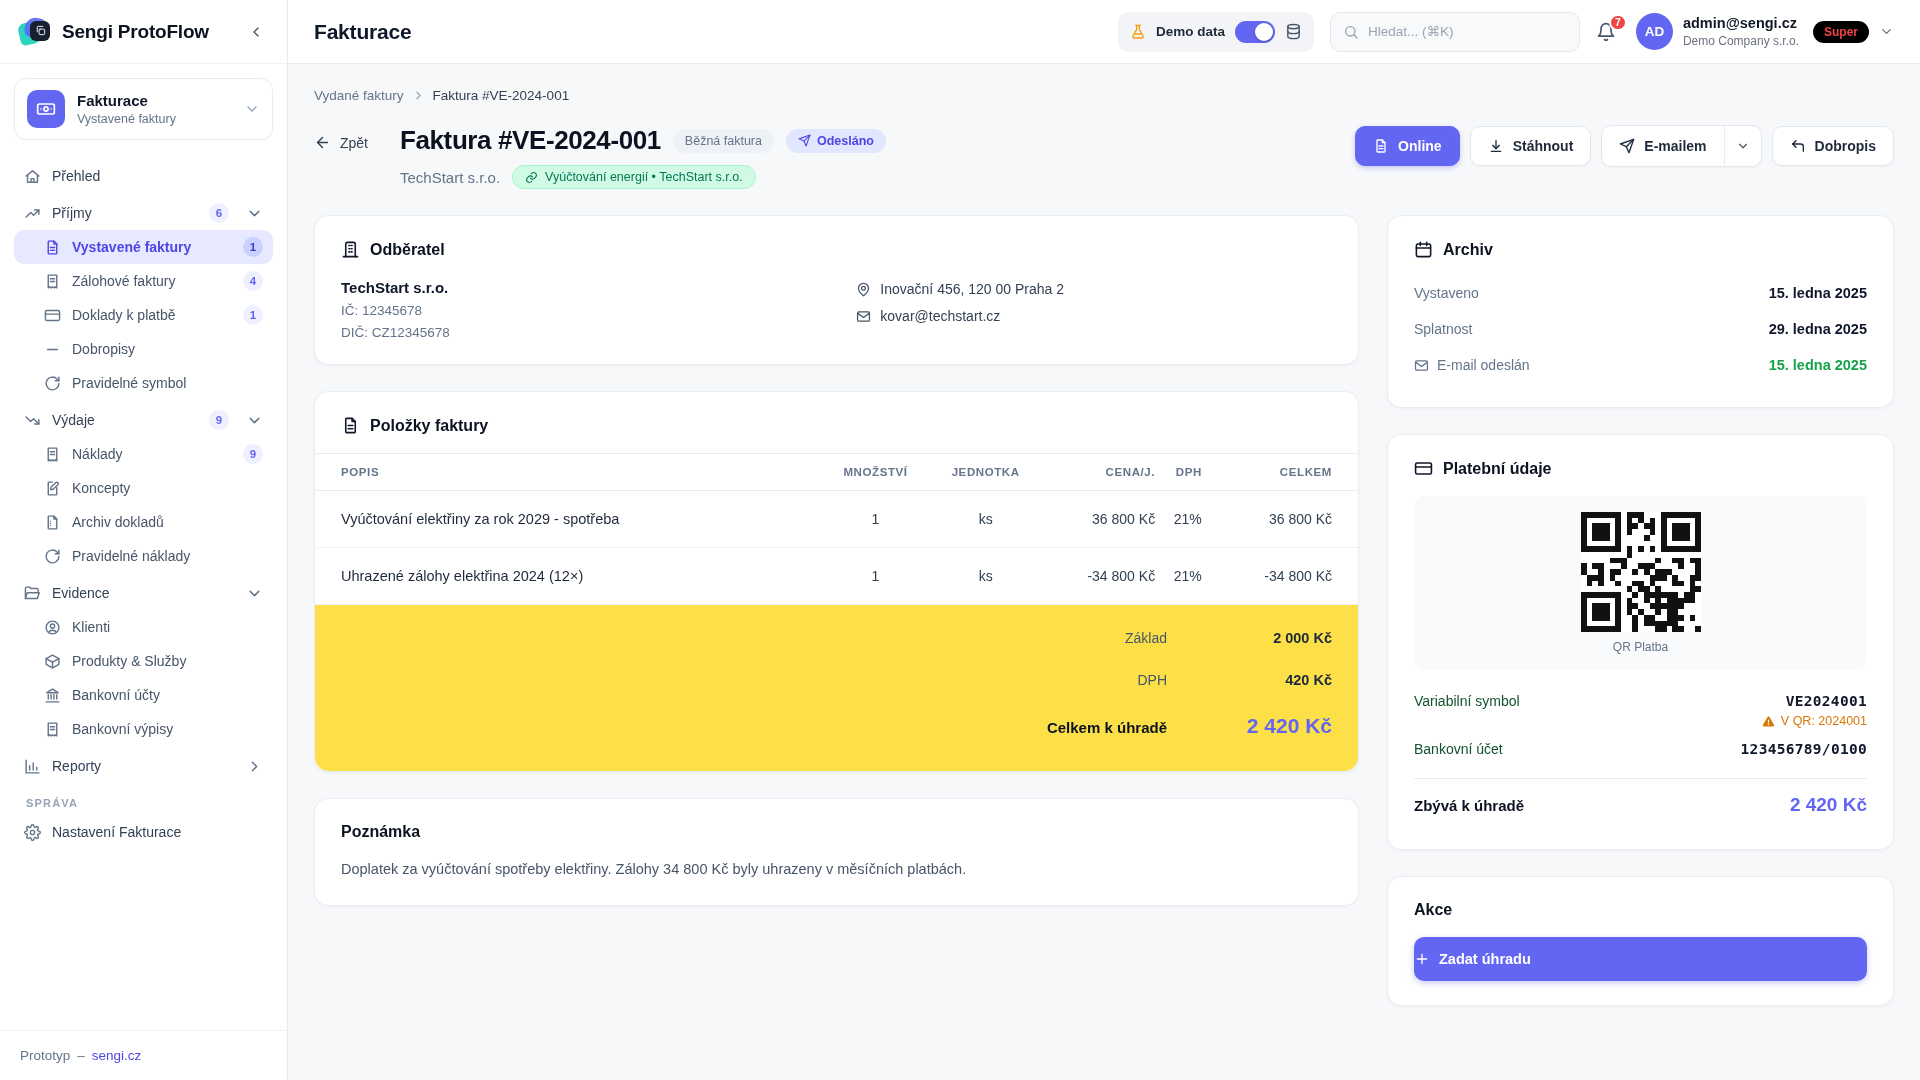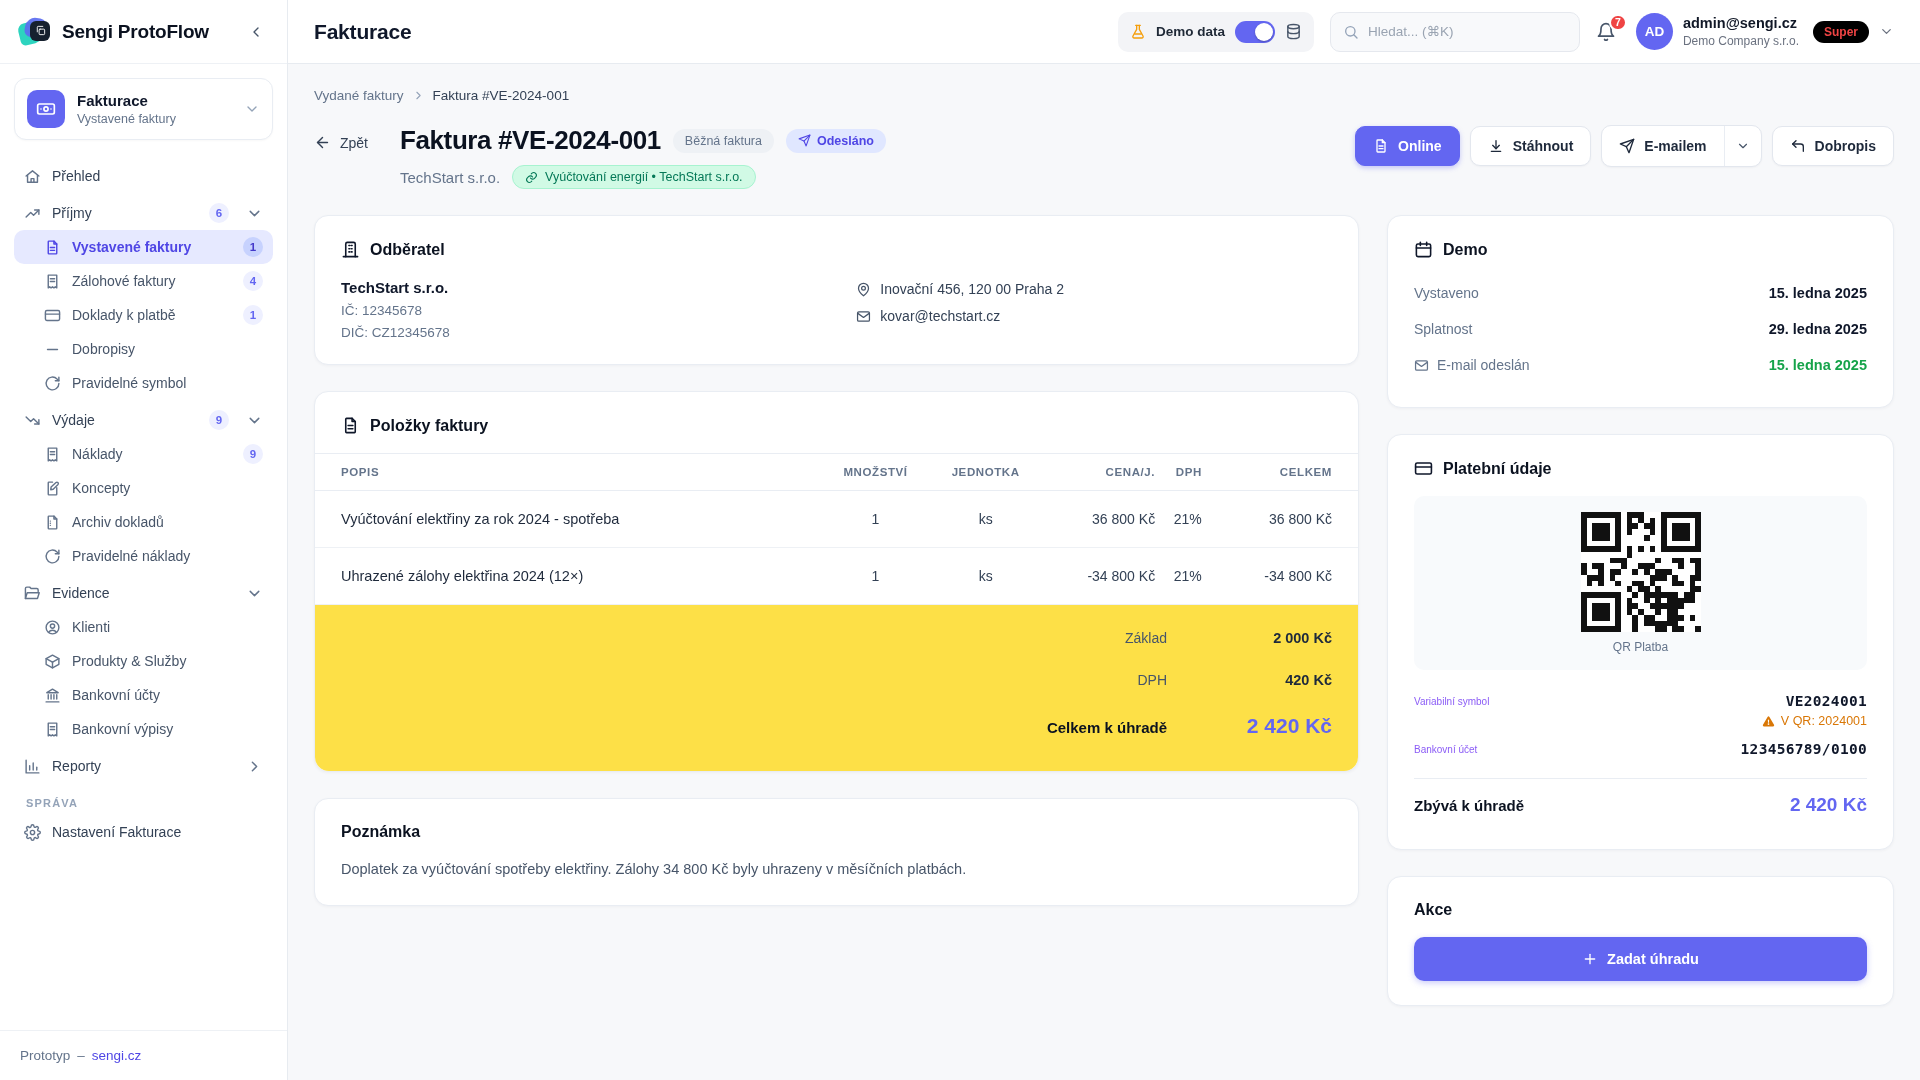--- a/index.html
+++ b/index.html
@@ -194,35 +194,35 @@
   .kv-value { font-size:14.5px; font-weight:bold; color:#0f172a; }
   .kv-value.green { color:#16a34a; }
 
   
   .qr-box { margin-top:18px; background:#f8fafc; border-radius:10px; padding:16px;
             display:flex; flex-direction:column; align-items:center; }
   .qr-svg { width:120px; height:120px; background:#fff; }
   .qr-caption { margin-top:8px; font-size:12px; color:#64748b; }
   .pay-rows { margin-top:14px; }
   .pay-row { display:flex; justify-content:space-between; align-items:center; padding:9px 0; }
-  .pay-label { font-size:10px; color:#8b5cf6; }
+  .pay-label { font-size:14px; color:#14532d; }
   .pay-value { font-family:"DejaVu Sans Mono","Liberation Mono",monospace; font-size:14.5px;
                font-weight:bold; color:#0f172a; letter-spacing:.3px; }
   .pay-warning { display:flex; justify-content:flex-end; align-items:center; gap:6px;
                  font-size:12.5px; color:#d97706; margin:-4px 0 4px; }
   .pay-warning .ic { width:13px; height:13px; }
   .pay-divider { border-top:1px solid #e9edf3; margin:12px 0 6px; }
   .pay-row.total .pay-label { font-size:15px; font-weight:bold; color:#0b1220; }
   .pay-row.total .pay-total-value { font-family:inherit; font-size:19px; font-weight:bold;
                                     color:var(--accent); }
 
   
   .action-btn { margin-top:18px; width:100%; height:44px; border:none; border-radius:10px;
                 background:var(--accent); color:#fff; font-size:14.5px; font-weight:bold;
-                font-family:inherit; display:flex; align-items:center; justify-content:center;
+                font-family:inherit; display:flex; align-items:center; 
                 gap:9px; cursor:pointer; box-shadow:0 2px 6px rgba(99,102,241,.35); }
   .action-btn .ic { width:16px; height:16px; }
 </style>
 </head>
 <body>
 
 <div class="app">
 
   <aside class="sidebar">
     <div class="sb-head">
@@ -713,21 +713,21 @@
                     <th class="c-left">POPIS</th>
                     <th class="c-center">MNOŽSTVÍ</th>
                     <th class="c-center">JEDNOTKA</th>
                     <th class="c-right">CENA/J.</th>
                     <th class="c-right">DPH</th>
                     <th class="c-right c-last">CELKEM</th>
                   </tr>
                 </thead>
               <tbody id="items-tbody">
                   <tr>
-                    <td class="desc c-left">Vyúčtování elektřiny za rok 2024 - spotřeba</td>
+                    <td class="desc c-left">Vyúčtování elektřiny za rok 2029 - spotřeba</td>
                     <td class="c-center">1</td>
                     <td class="c-center">ks</td>
                     <td class="c-right">36 800 Kč</td>
                     <td class="c-right">21%</td>
                     <td class="c-right c-last">36 800 Kč</td>
                   </tr>
                   <tr>
                     <td class="desc c-left">Uhrazené zálohy elektřina 2024 (12×)</td>
                     <td class="c-center">1</td>
                     <td class="c-center">ks</td>
@@ -765,21 +765,21 @@
           <div class="card card-pad">
             <div class="card-title-row">
               <span class="ic">
                   <svg viewBox="0 0 24 24" fill="none" stroke="currentColor" stroke-width="2" stroke-linecap="round" stroke-linejoin="round">
                     <rect x="3" y="5" width="18" height="16" rx="2"></rect>
                     <line x1="16" y1="3" x2="16" y2="7"></line>
                     <line x1="8" y1="3" x2="8" y2="7"></line>
                     <line x1="3" y1="10" x2="21" y2="10"></line>
                   </svg>
                 </span>
-              <span class="card-title">Demo</span>
+              <span class="card-title">Archiv</span>
             </div>
             <div class="kv-rows" id="date-rows">
                 <div class="kv-row">
                   <span class="kv-label">
                     <span>Vystaveno</span>
                   </span>
                   <span class="kv-value">15. ledna 2025</span>
                 </div>
                 <div class="kv-row">
                   <span class="kv-label">

